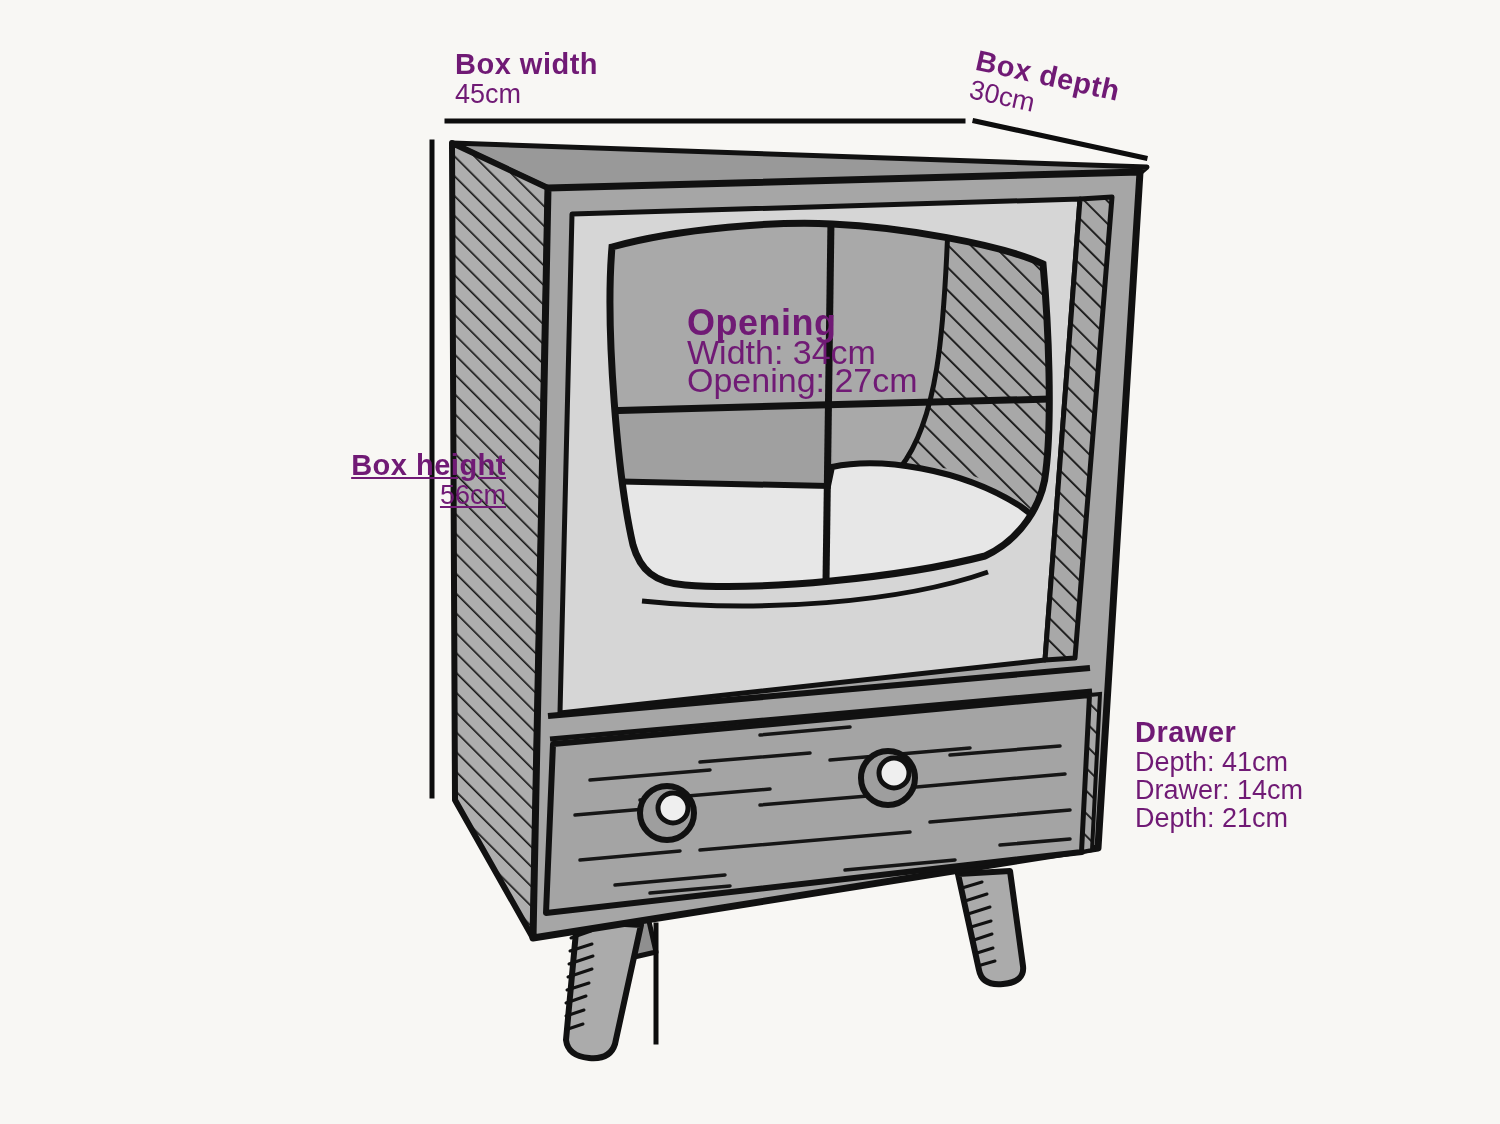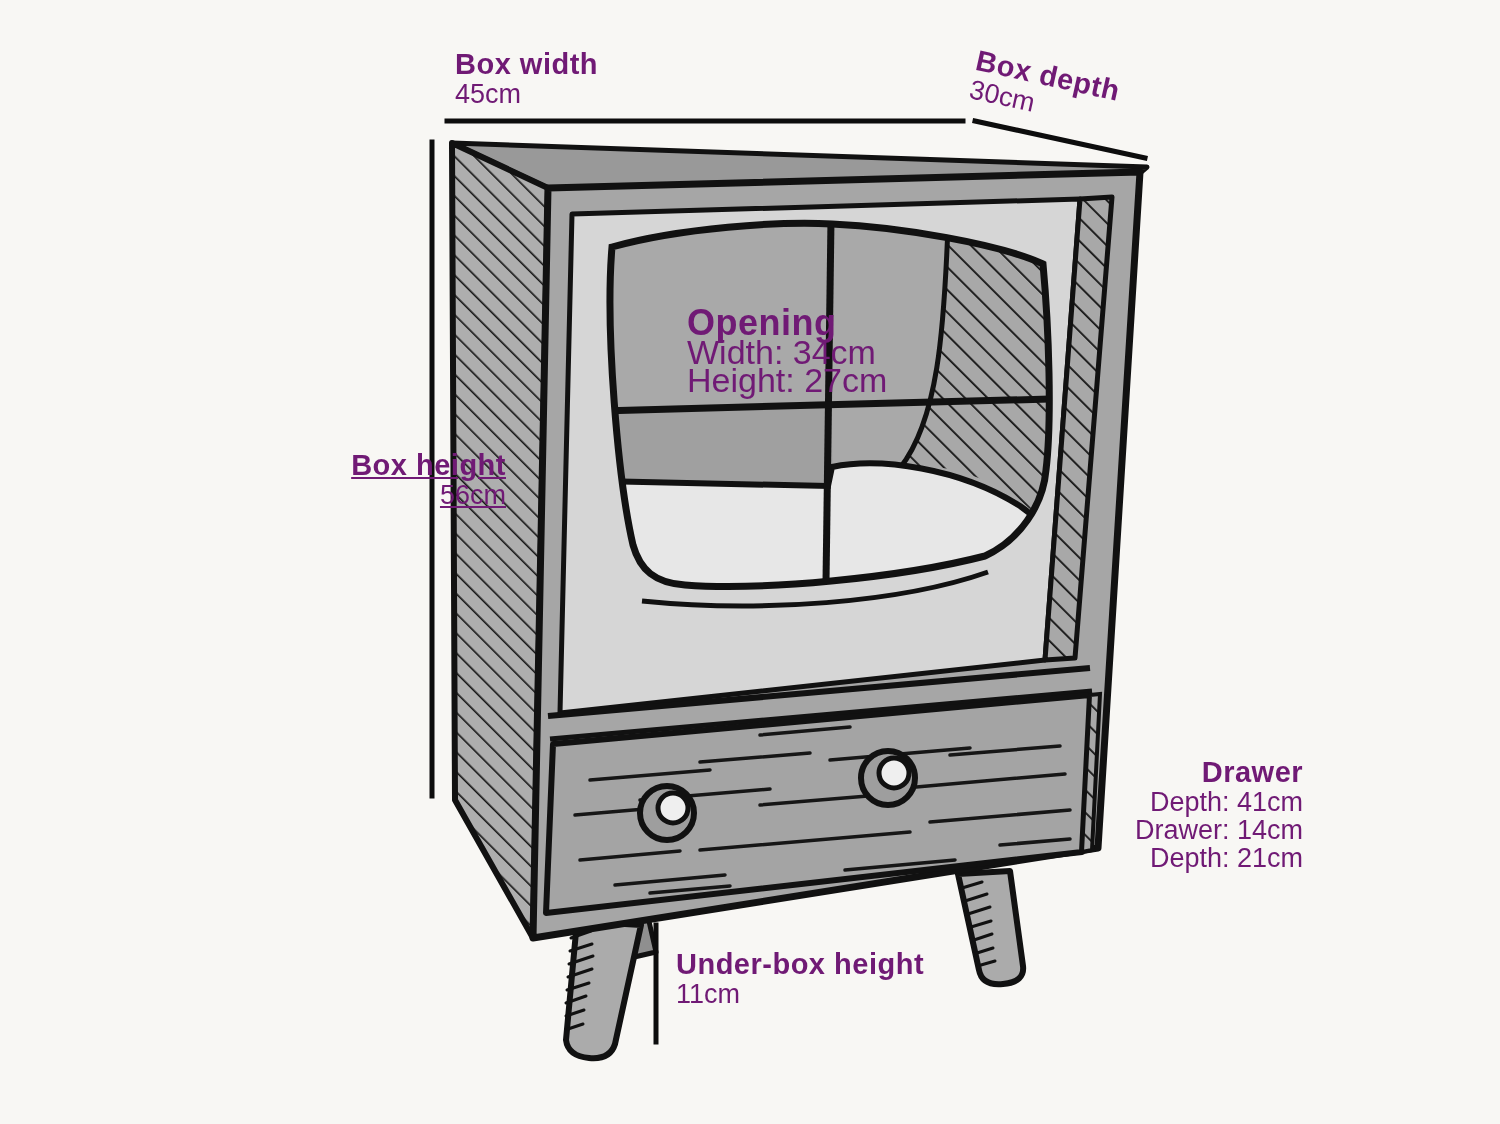--- a/index.html
+++ b/index.html
@@ -162,28 +162,24 @@
   </div>
 
   <div class="ann right" id="ann-box-height" style="right:1034px;top:449px;">
     <div class="t">Box height</div>
     <div class="v">56cm</div>
   </div>
 
   <div class="ann" id="ann-opening" style="left:687px;top:308px;">
     <div class="t">Opening</div>
     <div class="v">Width: 34cm</div>
-    <div class="v">Height: 27cm</div>
+    <div class="v">Opening: 27cm</div>
   </div>
 
-  <div class="ann" id="ann-drawer" style="left:1135px;top:756px;text-align:right;">
+  <div class="ann" id="ann-drawer" style="left:1135px;top:716px;">
     <div class="t">Drawer</div>
     <div class="v">Depth: 41cm</div>
     <div class="v">Drawer: 14cm</div>
     <div class="v">Depth: 21cm</div>
   </div>
 
-  <div class="ann" id="ann-under-box" style="left:676px;top:948px;">
-    <div class="t">Under-box height</div>
-    <div class="v">11cm</div>
-  </div>
 
 </div>
 
 </body></html>

